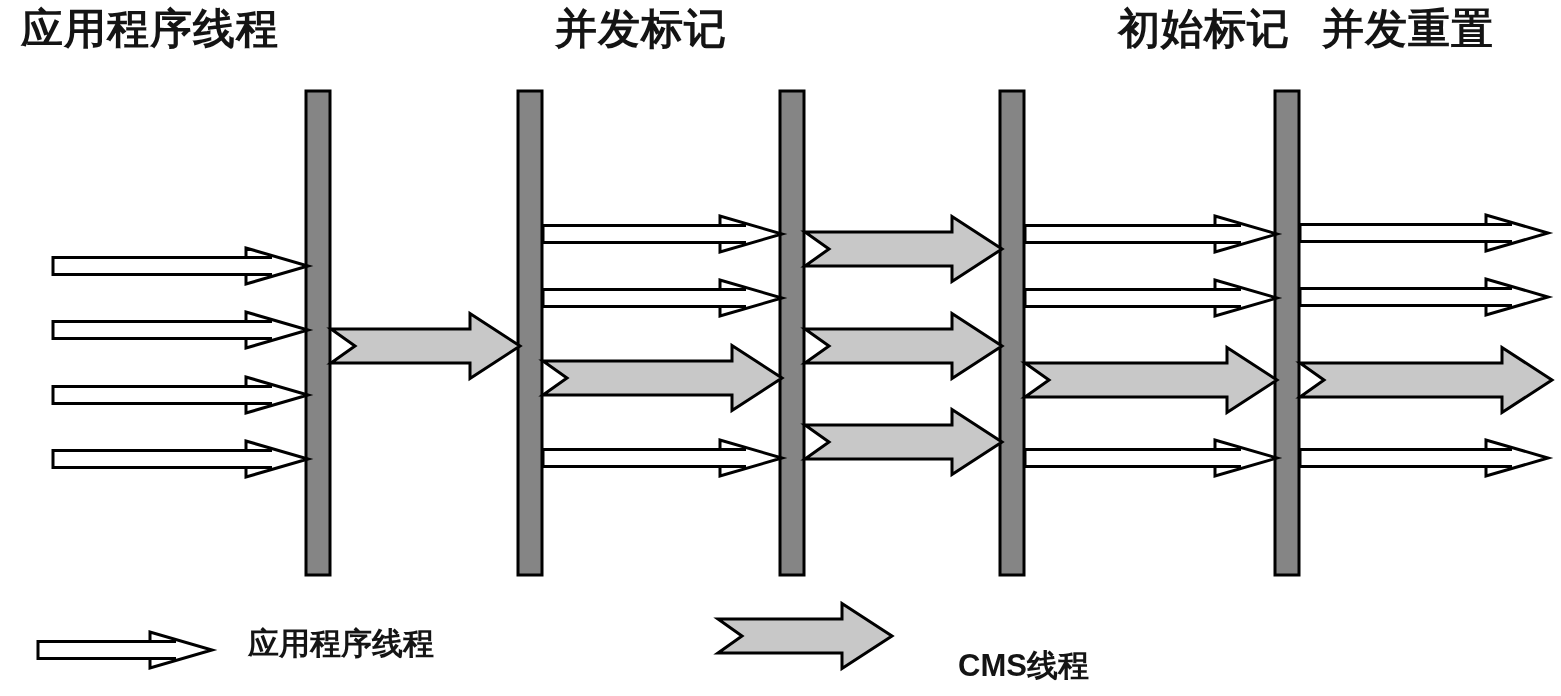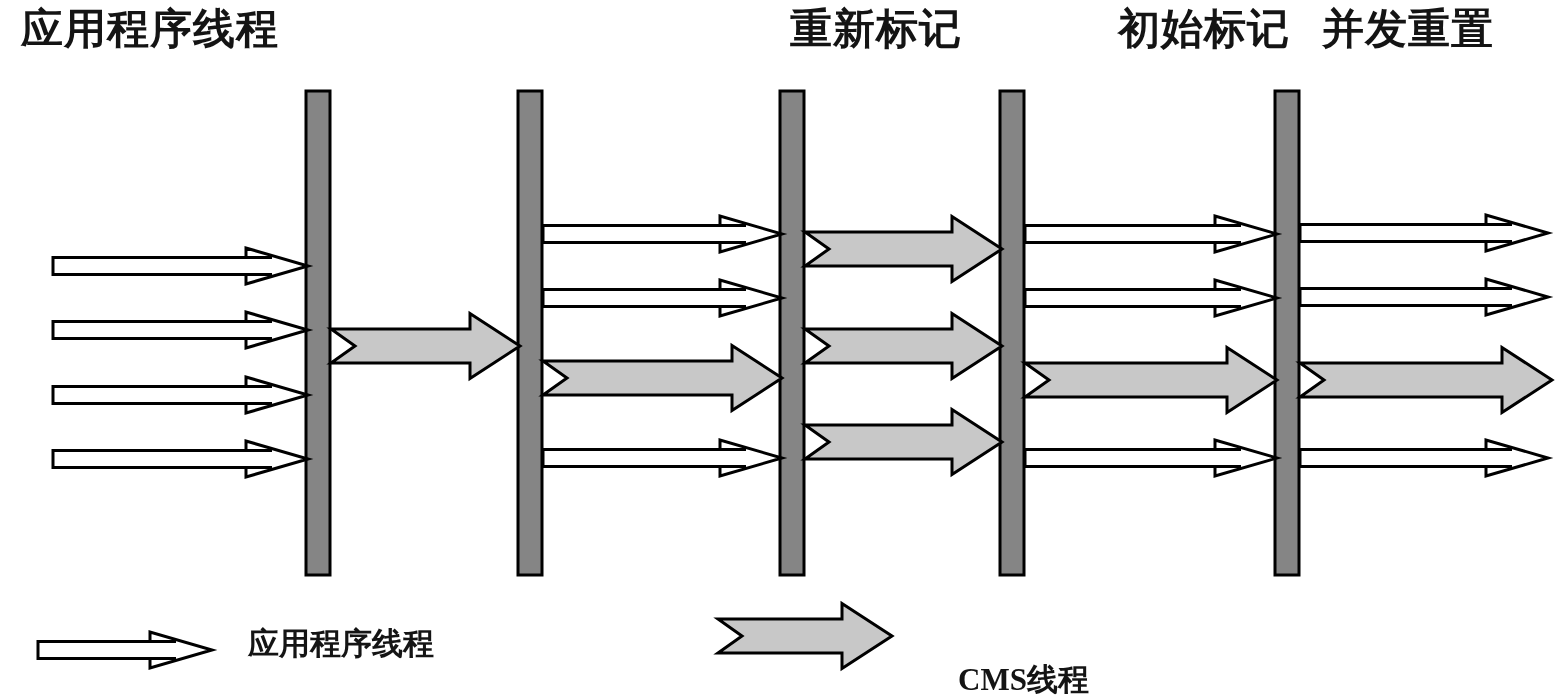--- a/index.html
+++ b/index.html
@@ -88,19 +88,19 @@
       <path d="M 1300 449.5 L 1486 449.5 L 1486 440 L 1548 458 L 1486 476 L 1486 466.5 L 1300 466.5 Z" fill="#ffffff" stroke="#000000" stroke-width="3" stroke-linejoin="miter"></path>
       <line x1="1484" y1="449.5" x2="1512" y2="449.5" stroke="#000000" stroke-width="3"></line>
       <line x1="1484" y1="466.5" x2="1512" y2="466.5" stroke="#000000" stroke-width="3"></line>
       <path d="M 38 641.5 L 150 641.5 L 150 632 L 212 650 L 150 668 L 150 658.5 L 38 658.5 Z" fill="#ffffff" stroke="#000000" stroke-width="3" stroke-linejoin="miter"></path>
       <line x1="148" y1="641.5" x2="176" y2="641.5" stroke="#000000" stroke-width="3"></line>
       <line x1="148" y1="658.5" x2="176" y2="658.5" stroke="#000000" stroke-width="3"></line>
       <path d="M 718 619 L 842 619 L 842 603.5 L 892 636 L 842 668.5 L 842 653 L 718 653 L 742 636 Z" fill="#c8c8c8" stroke="#000000" stroke-width="3" stroke-linejoin="miter"></path>
     </svg>
 
   <span class="phase-label" style="left: 150px;">应用程序线程</span>
-  <span class="phase-label" style="left: 876px;">重新标记</span>
+  <span class="phase-label" style="left: 641px;">并发标记</span>
   <span class="phase-label" style="left: 1204px;">初始标记</span>
   <span class="phase-label" style="left: 1408px;">并发重置</span>
 
   <span class="legend-label" style="left: 248px; top: 628px;">应用程序线程</span>
-  <span class="legend-label" style="left: 958px; top: 664px; font-family: Liberation Serif, serif;">CMS线程</span>
+  <span class="legend-label" style="left: 958px; top: 650px;">CMS线程</span>
 </div>
 
 </body></html>

